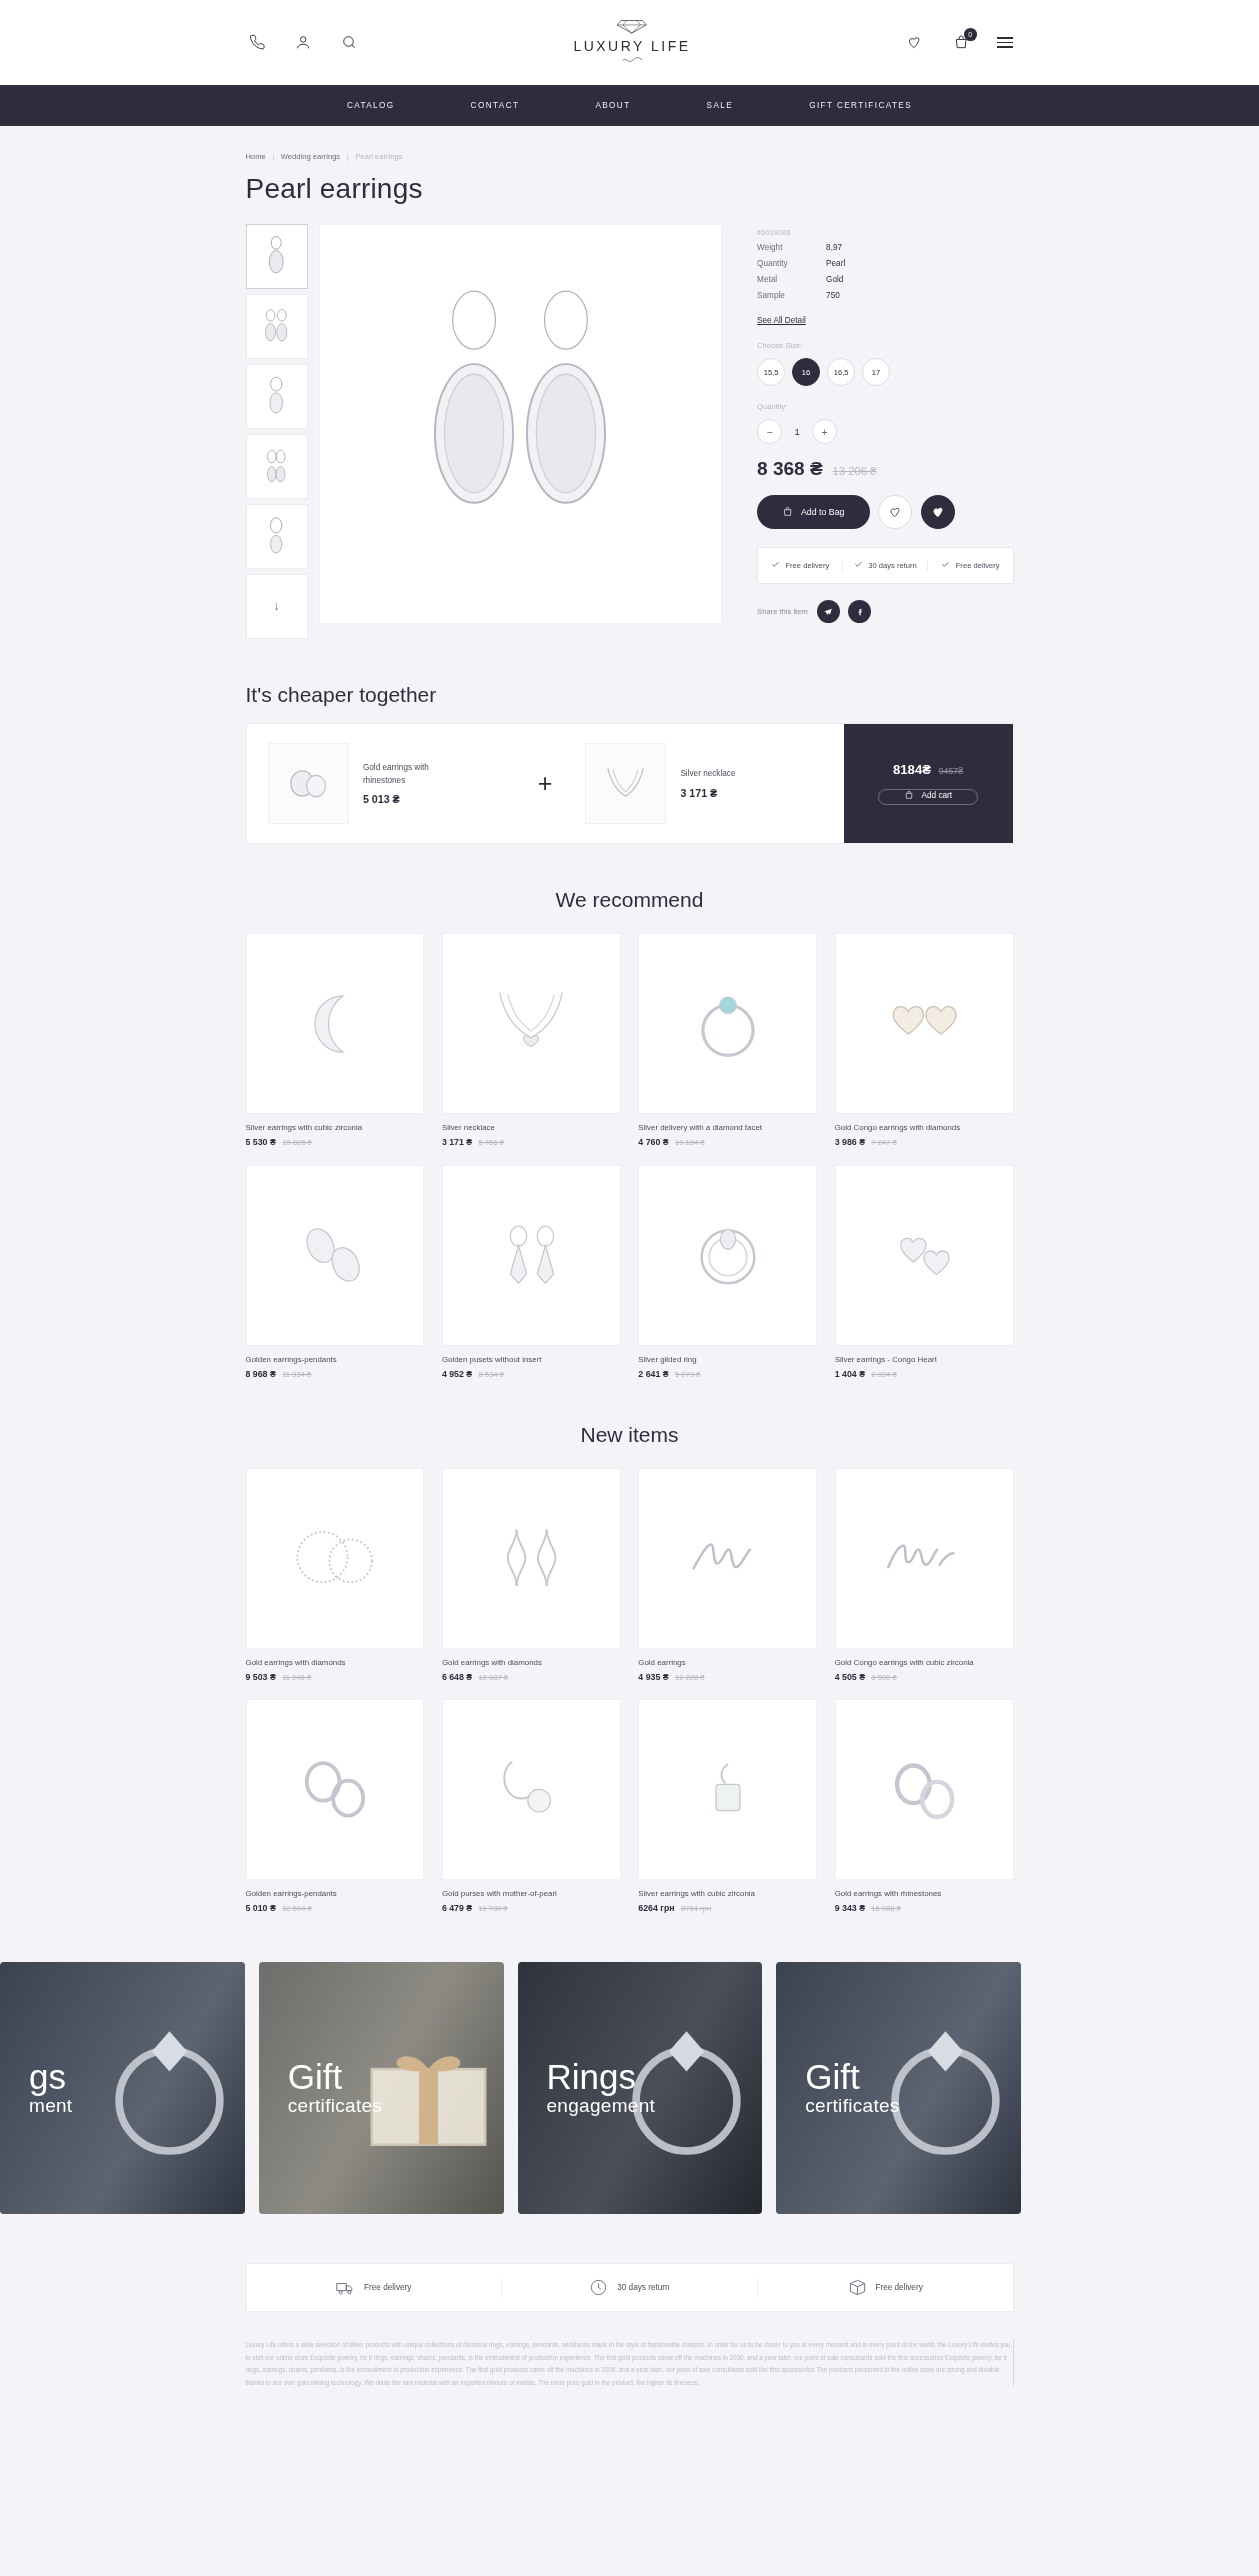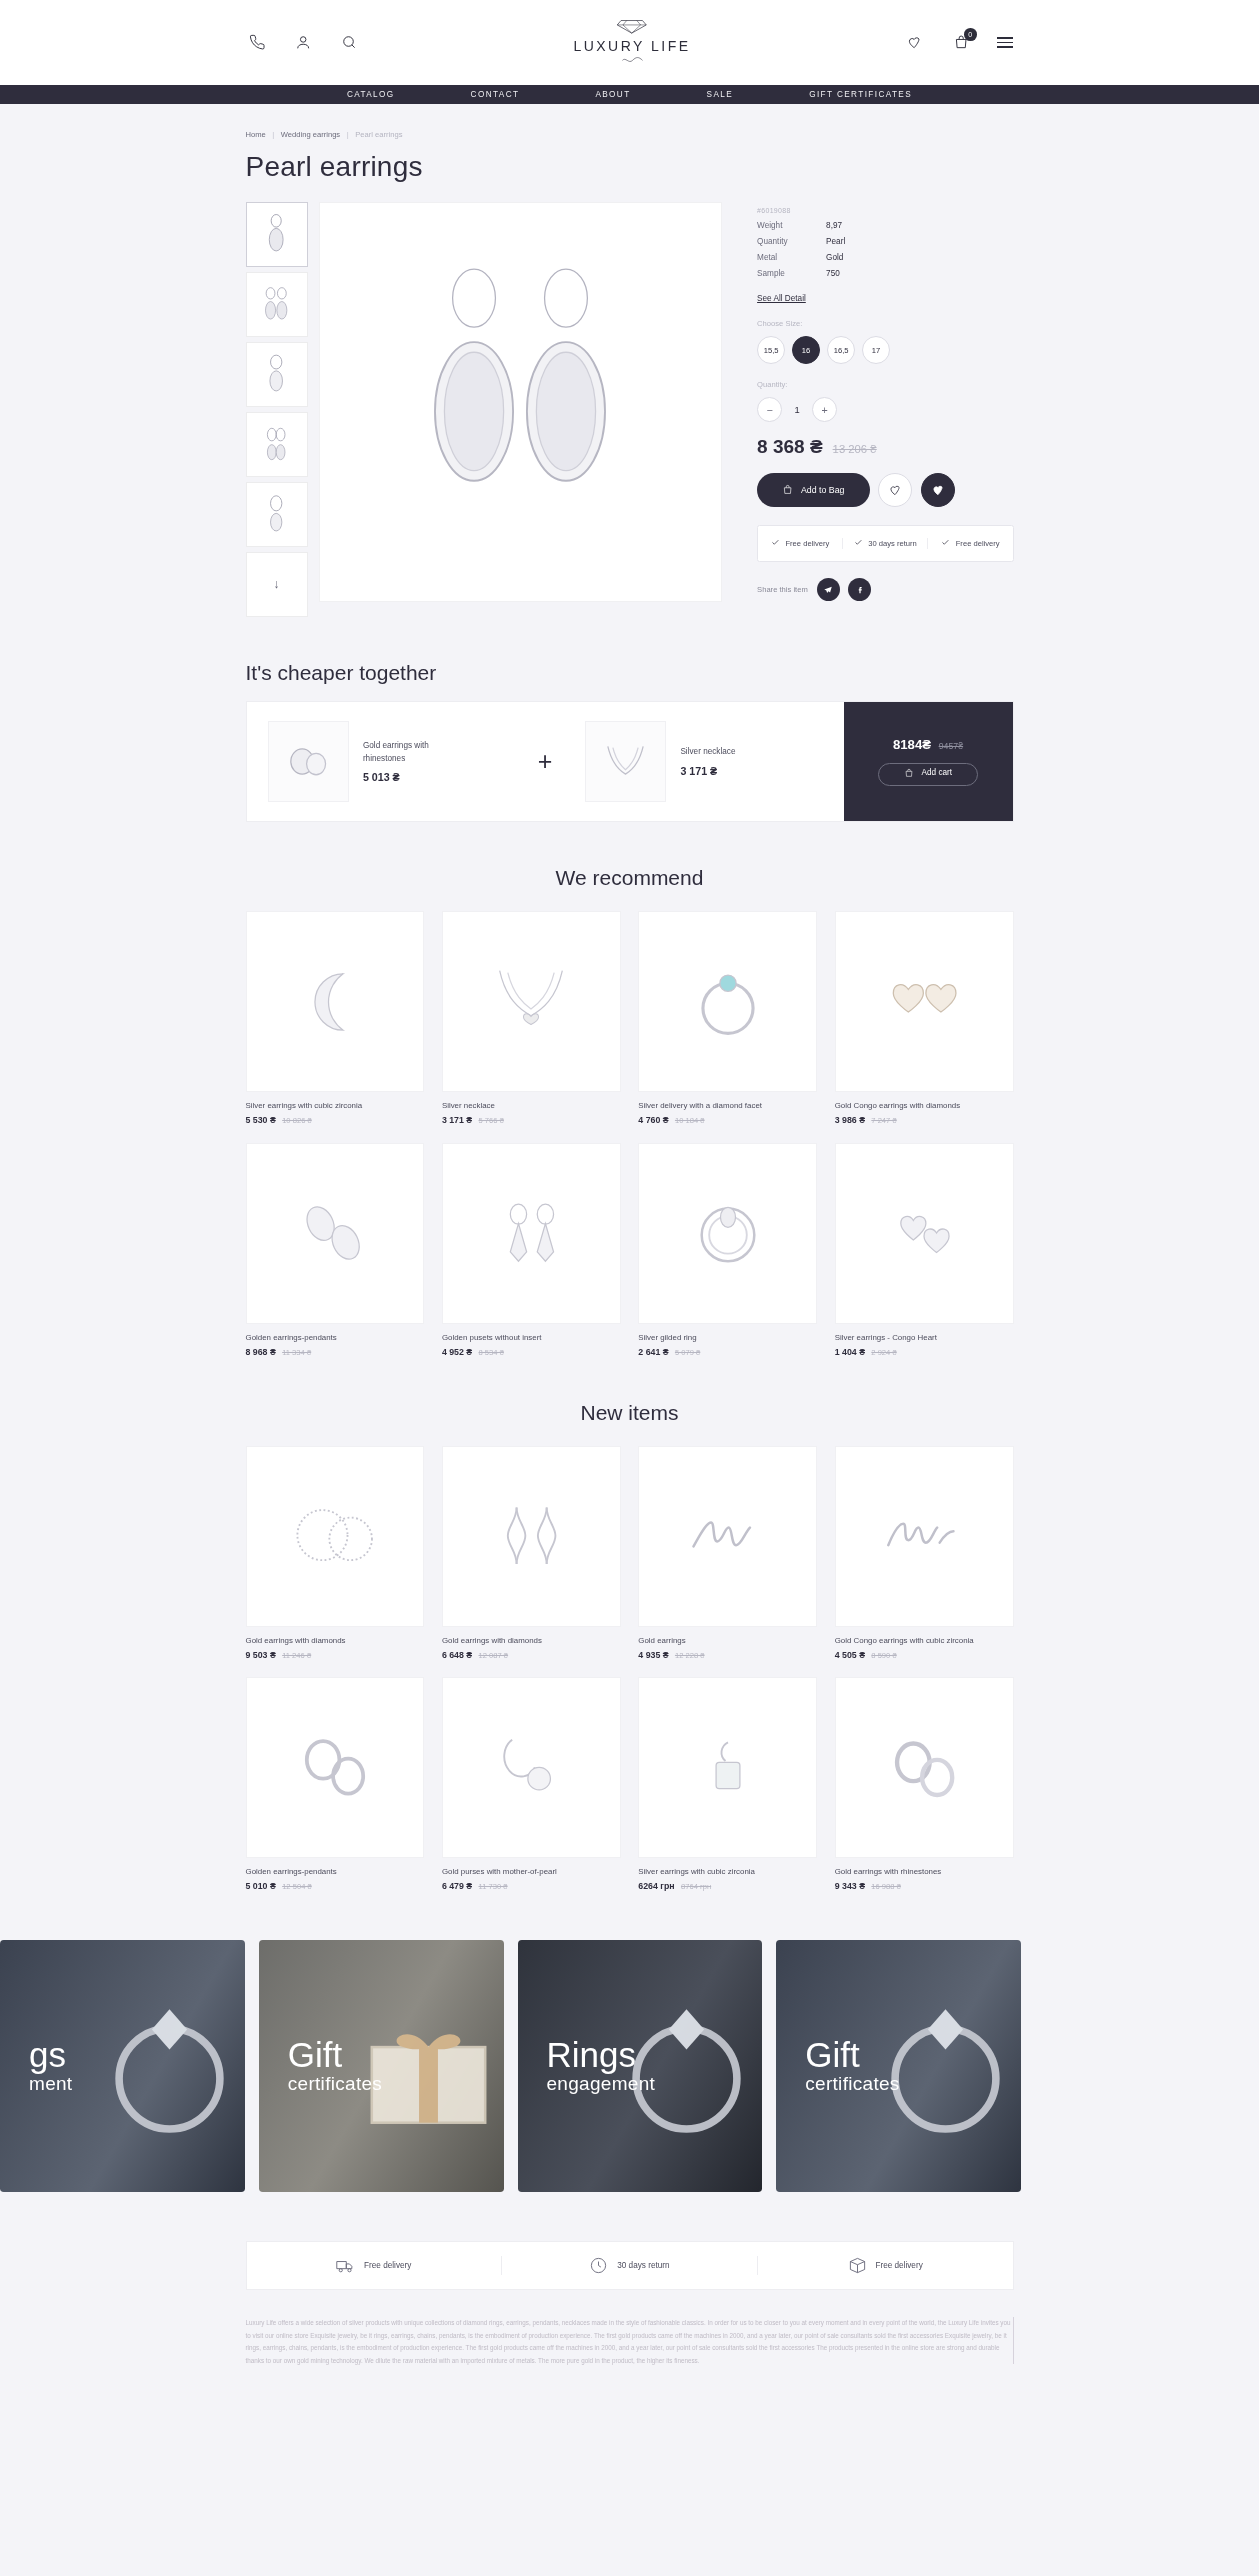--- a/index.html
+++ b/index.html
@@ -34,21 +34,21 @@
     background: #2d2d3a; color: #fff; border-radius: 50%;
     width: 12.6px; height: 12.6px; font-size: 7px;
     display: flex; align-items: center; justify-content: center;
   }
   .burger { display: flex; flex-direction: column; gap: 3.1px; }
   .burger span { display: block; width: 16.4px; height: 1.3px; background: #2d2d3a; }
 
   
   .nav {
     background: #2f2d3d;
-    height: 19px;
+    height: 41px;
     display: flex;
     align-items: center;
     justify-content: center;
     gap: 0;
   }
   .nav a {
     color: #f2f2f5;
     font-size: 8.2px;
     letter-spacing: 1.4px;
     text-decoration: none;
@@ -161,22 +161,22 @@
   .plus { display: flex; align-items: center; justify-content: center; font-size: 25px; color: #2f2d3d; font-weight: 300; width: 38px; }
   .bundle-cta {
     width: 169px; background: #2f2d3d; display: flex; flex-direction: column;
     align-items: center; justify-content: center; gap: 11.3px;
   }
   .bundle-total { display: flex; align-items: baseline; gap: 7.6px; }
   .bundle-total .new { font-size: 13.2px; font-weight: 700; color: #fff; }
   .bundle-total .old { font-size: 8.8px; color: #8f8f9e; text-decoration: line-through; }
   .add-cart-btn {
     background: #2f2d3d; border: 0.6px solid #6d6d7d; color: #fff; border-radius: 19px;
-    height: 23px; padding: 4px 25px; font-size: 8.2px; cursor: pointer;
-    display: flex; align-items: flex-start; gap: 7.6px;
+    height: 16px; padding: 4px 25px; font-size: 8.2px; cursor: pointer;
+    display: flex; align-items: flex-end; gap: 7.6px;
   }
   .add-cart-btn svg { width: 10px; height: 10px; stroke: #fff; fill: none; stroke-width: 1.4; }
 
   
   .grid { display: grid; grid-template-columns: repeat(4, 1fr); gap: 17.6px 17.6px; }
   .card { cursor: pointer; }
   .card-img {
     background: #fff; height: 181px; display: flex; align-items: center; justify-content: center;
     border: 0.6px solid #f0f0f3;
   }

